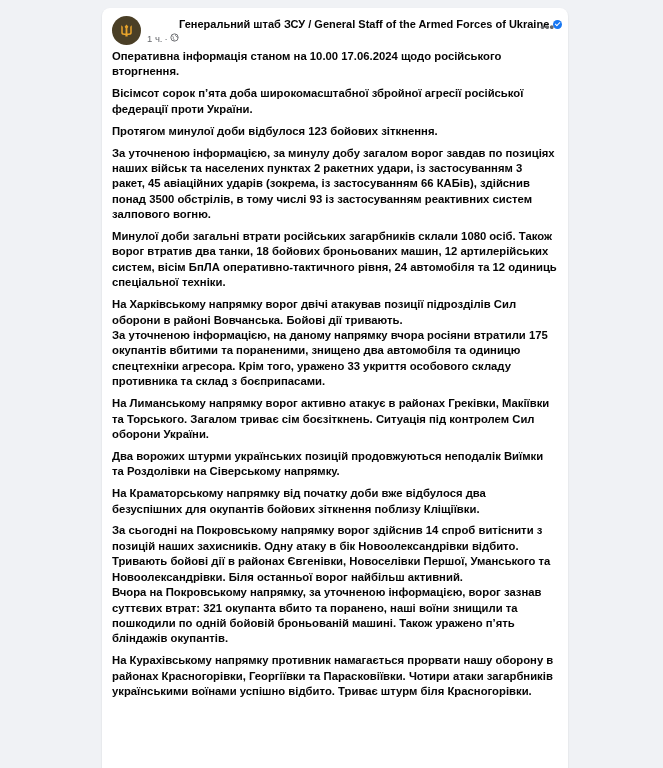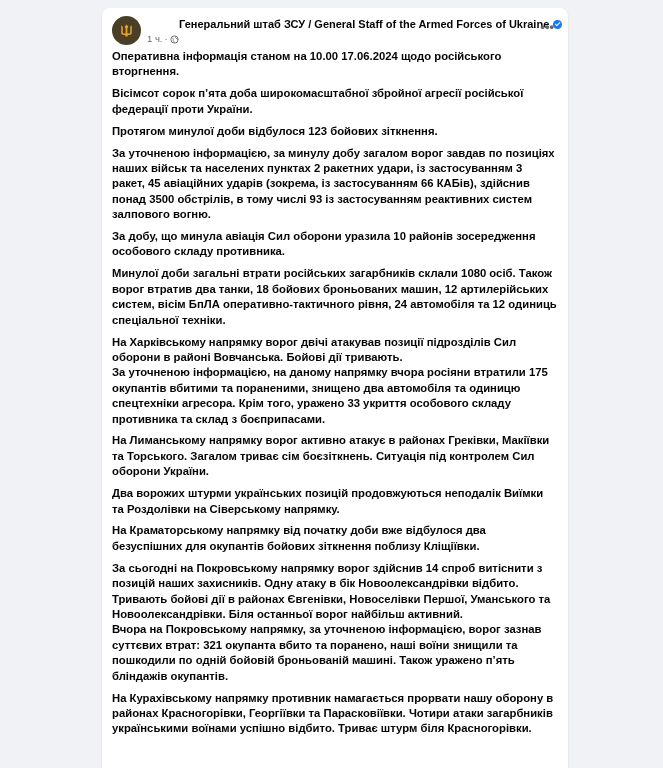--- a/index.html
+++ b/index.html
@@ -28,21 +28,21 @@
   .verified {
     display:inline-block; width:9px; height:9px; margin-left:4px; border-radius:50%;
     background:#1877f2; position:relative;
   }
   .verified::after {
     content:""; position:absolute; left:2.6px; top:1.4px; width:2.2px; height:4.2px;
     border:solid #fff; border-width:0 1.2px 1.2px 0; transform:rotate(45deg);
   }
   .meta {
     position:absolute; left:35px; top:17px; font-size:9.5px; color:#65676b;
-    display:flex; align-items:flex-end; gap:2px;
+    display:flex; align-items:flex-start; gap:2px;
   }
   .globe { width:9px; height:9px; }
   .more {
     position:absolute; right:4px; top:6px; font-size:13px; color:#65676b;
     letter-spacing:0px; font-weight:bold; line-height:10px;
   }
   .body {
     position:absolute; left:10px; top:41px; width:446px;
     font-size:11.3px; line-height:15.4px; color:#050505;
   }
@@ -71,21 +71,20 @@
       </svg>
     </div>
     <div class="more">•••</div>
   </div>
 
   <div class="body" id="post-body">
       <p><span>Оперативна інформація станом на 10.00 17.06.2024 щодо російського вторгнення.</span></p>
       <p><span>Вісімсот сорок п’ята доба широкомасштабної збройної агресії російської федерації проти України.</span></p>
       <p><span>Протягом минулої доби відбулося 123 бойових зіткнення.</span></p>
       <p><span>За уточненою інформацією, за минулу добу загалом ворог завдав по позиціях наших військ та населених пунктах 2 ракетних удари, із застосуванням 3 ракет, 45 авіаційних ударів (зокрема, із застосуванням 66 КАБів), здійснив понад 3500 обстрілів, в тому числі 93 із застосуванням реактивних систем залпового вогню.</span></p>
-      <p><span>За добу, що минула авіація Сил оборони уразила 10 районів зосередження особового складу противника.</span></p>
       <p><span>Минулої доби загальні втрати російських загарбників склали 1080 осіб. Також ворог втратив два танки, 18 бойових броньованих машин, 12 артилерійських систем, вісім БпЛА оперативно-тактичного рівня, 24 автомобіля та 12 одиниць спеціальної техніки.</span></p>
       <p><span>На Харківському напрямку ворог двічі атакував позиції підрозділів Сил оборони в районі Вовчанська. Бойові дії тривають.</span><br><span>За уточненою інформацією,  на даному напрямку вчора росіяни втратили 175 окупантів вбитими та пораненими, знищено два автомобіля та одиницю спецтехніки агресора. Крім того, уражено 33 укриття особового складу противника та склад з боєприпасами.</span></p>
       <p><span>На Лиманському напрямку ворог активно атакує в районах Греківки, Макіївки та Торського. Загалом триває сім боєзіткнень. Ситуація під контролем Сил оборони України.</span></p>
       <p><span>Два ворожих штурми українських позицій продовжуються неподалік Виїмки та Роздолівки на Сіверському напрямку.</span></p>
       <p><span>На Краматорському напрямку від початку доби вже відбулося два безуспішних для окупантів бойових зіткнення поблизу Кліщіївки.</span></p>
       <p><span>За сьогодні на Покровському напрямку ворог здійснив 14 спроб витіснити з позицій наших захисників. Одну атаку в бік Новоолександрівки відбито. Тривають бойові дії в районах Євгенівки, Новоселівки Першої, Уманського та Новоолександрівки. Біля останньої ворог найбільш активний.</span><br><span>Вчора на Покровському напрямку, за уточненою інформацією,  ворог зазнав суттєвих втрат: 321 окупанта вбито та поранено, наші воїни знищили та пошкодили по одній бойовій броньованій машині. Також уражено п’ять бліндажів окупантів.</span></p>
       <p><span>На Курахівському напрямку противник намагається прорвати нашу оборону в районах Красногорівки, Георгіївки та Парасковіївки. Чотири атаки загарбників українськими воїнами успішно відбито. Триває штурм біля Красногорівки.</span><br></p>
     </div>
 </div>
 

